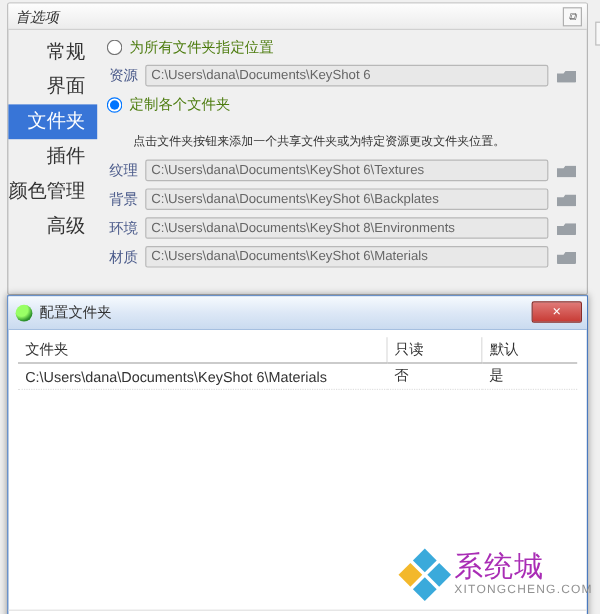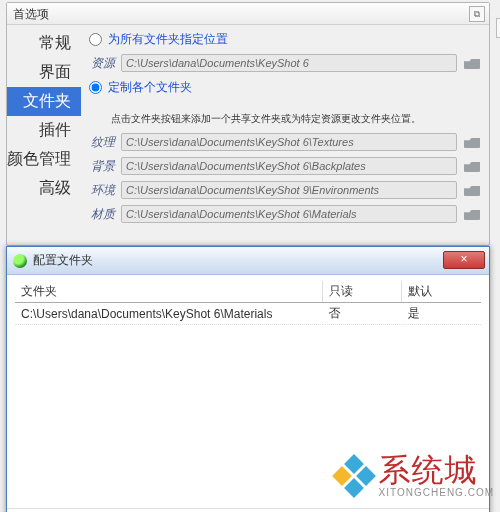--- a/index.html
+++ b/index.html
@@ -1,37 +1,37 @@
 <!DOCTYPE html>
 <html><head>
 <meta charset="utf-8">
 <style>
   * { box-sizing: border-box; font-family: "Microsoft YaHei", "SimSun", sans-serif; }
   body { margin: 0; width: 500px; height: 512px; background: #f0f0f0; position: relative; overflow: hidden; }
 
   
   .pref-window { position: absolute; left: 6px; top: 2px; width: 484px; height: 244px; border: 1px solid #b6b6b6; background: #f0f0f0; border-radius: 2px; }
-  .pref-titlebar { height: 22px; line-height: 22px; font-size: 12px; padding: 0 6px; color: #333; position: relative; background: linear-gradient(#fdfdfd,#ececec); border-bottom: 1px solid #d0d0d0; }
+  .pref-titlebar { height: 22px; line-height: 22px; font-size: 12px; padding: 0 6px; color: #333; position: relative; background: linear-gradient(#fdfdfd,#ececec); border-bottom: 1px solid #d0d0d0; font-style: italic; }
   .pref-close { position: absolute; right: 4px; top: 3px; width: 16px; height: 16px; border: 1px solid #b0b0b0; background: #f8f8f8; font-size: 9px; text-align: center; line-height: 14px; color: #666; cursor: pointer; }
 
   .pref-body { display: flex; height: calc(100% - 22px); }
   .sidebar { width: 74px; padding-top: 4px; }
   .sidebar-item { font-size: 16px; color: #333; text-align: right; padding: 4px 10px 4px 0; cursor: pointer; }
   .sidebar-item.selected { background: #3875d7; color: #fff; }
 
   .pref-content { flex: 1; padding: 4px 8px 0 6px; position: relative; overflow: hidden; }
   .row { display: flex; align-items: center; margin-bottom: 4px; min-height: 20px; }
   .radio { margin: 0 6px 0 2px; flex-shrink: 0; }
   .row-label { font-size: 12px; color: #4a5a8a; min-width: 28px; text-align: right; margin-right: 6px; }
   .path-input { flex: 1; height: 18px; border: 1px solid #b8b8b8; border-radius: 2px; background: #e8e8e8; color: #666; font-size: 11px; padding: 0 4px; line-height: 16px; overflow: hidden; white-space: nowrap; }
   .folder-ico { width: 18px; height: 14px; margin-left: 6px; cursor: pointer; position: relative; }
   .folder-ico::before { content:""; position:absolute; inset:2px 1px 1px 1px; background:#9aa0a6; clip-path: polygon(0 30%,35% 30%,45% 10%,100% 10%,100% 100%,0 100%); border-radius:1px; }
   .hint { font-size: 10px; color: #333; margin: 14px 0 6px 24px; line-height: 15px; }
-  .radio-label { font-size: 12px; color: #1d4ed8; }
-  .path-row { margin-left: 0; font-style: italic; }
+  .radio-label { font-size: 12px; color: #4d7c0f; }
+  .path-row { margin-left: 0; }
 
   
   .dlg { position: absolute; left: 6px; top: 246px; width: 484px; height: 293px; background: #fff; border: 1px solid #4a7abf; box-shadow: 0 0 6px rgba(0,0,0,0.4); }
   .dlg-titlebar { height: 28px; background: linear-gradient(#f6fafe,#dde8f6 50%,#cadbf0); border-bottom: 1px solid #a5bfe0; position: relative; display:flex; align-items:center; padding:0 6px; }
   .dlg-icon { width: 14px; height: 14px; border-radius: 50%; background: radial-gradient(circle at 35% 30%, #9f6 0 40%, #2a8f2a 70%); margin-right:6px; }
   .dlg-title { font-size: 12px; color: #333; }
   .dlg-close { position: absolute; right: 4px; top: 4px; width: 42px; height: 18px; background: linear-gradient(#e07a78,#c83b35); border: 1px solid #8a2c28; border-radius: 2px; color: #fff; font-size: 12px; text-align: center; line-height: 15px; cursor: pointer; }
 
   .dlg-body { padding: 6px 8px 0 8px; height: calc(100% - 58px); }
   .tbl { width: 100%; border-collapse: collapse; font-size: 12px; color: #333; }
@@ -48,21 +48,21 @@
 
   
   .watermark { position:absolute; right:6px; bottom:14px; display:flex; align-items:center; gap:6px; opacity:0.92; pointer-events:none; }
   .wm-logo { width:38px; height:38px; position:relative; }
   .wm-logo .d { position:absolute; width:14px; height:14px; transform:rotate(45deg); }
   .wm-logo .d1{ left:12px; top:0; background:#2aa3d9;}
   .wm-logo .d2{ left:0; top:12px; background:#f2b21a;}
   .wm-logo .d3{ left:24px; top:12px; background:#2aa3d9;}
   .wm-logo .d4{ left:12px; top:24px; background:#2aa3d9;}
   .wm-text { display:flex; flex-direction:column; line-height:1; }
-  .wm-cn { font-size:32px; color:#b91c1c; font-weight:500; letter-spacing:1px; }
+  .wm-cn { font-size:24px; color:#a21caf; font-weight:500; letter-spacing:1px; }
   .wm-en { font-size:10px; color:#888; letter-spacing:1px; margin-top:2px; }
 
   .right-edge { position:absolute; right:-4px; top:18px; width:8px; height:20px; border:1px solid #bbb; background:#f8f8f8; }
 </style>
 </head>
 <body>
 
 <div class="pref-window">
   <div class="pref-titlebar">
     <span>首选项</span>
@@ -102,21 +102,21 @@
         <div class="path-input">C:\Users\dana\Documents\KeyShot 6\Textures</div>
         <span class="folder-ico"></span>
       </div>
       <div class="row path-row">
         <span class="row-label">背景</span>
         <div class="path-input">C:\Users\dana\Documents\KeyShot 6\Backplates</div>
         <span class="folder-ico"></span>
       </div>
       <div class="row path-row">
         <span class="row-label">环境</span>
-        <div class="path-input">C:\Users\dana\Documents\KeyShot 9\Environments</div>
+        <div class="path-input">C:\Users\dana\Documents\KeyShot 8\Environments</div>
         <span class="folder-ico"></span>
       </div>
       <div class="row path-row">
         <span class="row-label">材质</span>
         <div class="path-input">C:\Users\dana\Documents\KeyShot 6\Materials</div>
         <span class="folder-ico"></span>
       </div>
 
     </div>
   </div>

